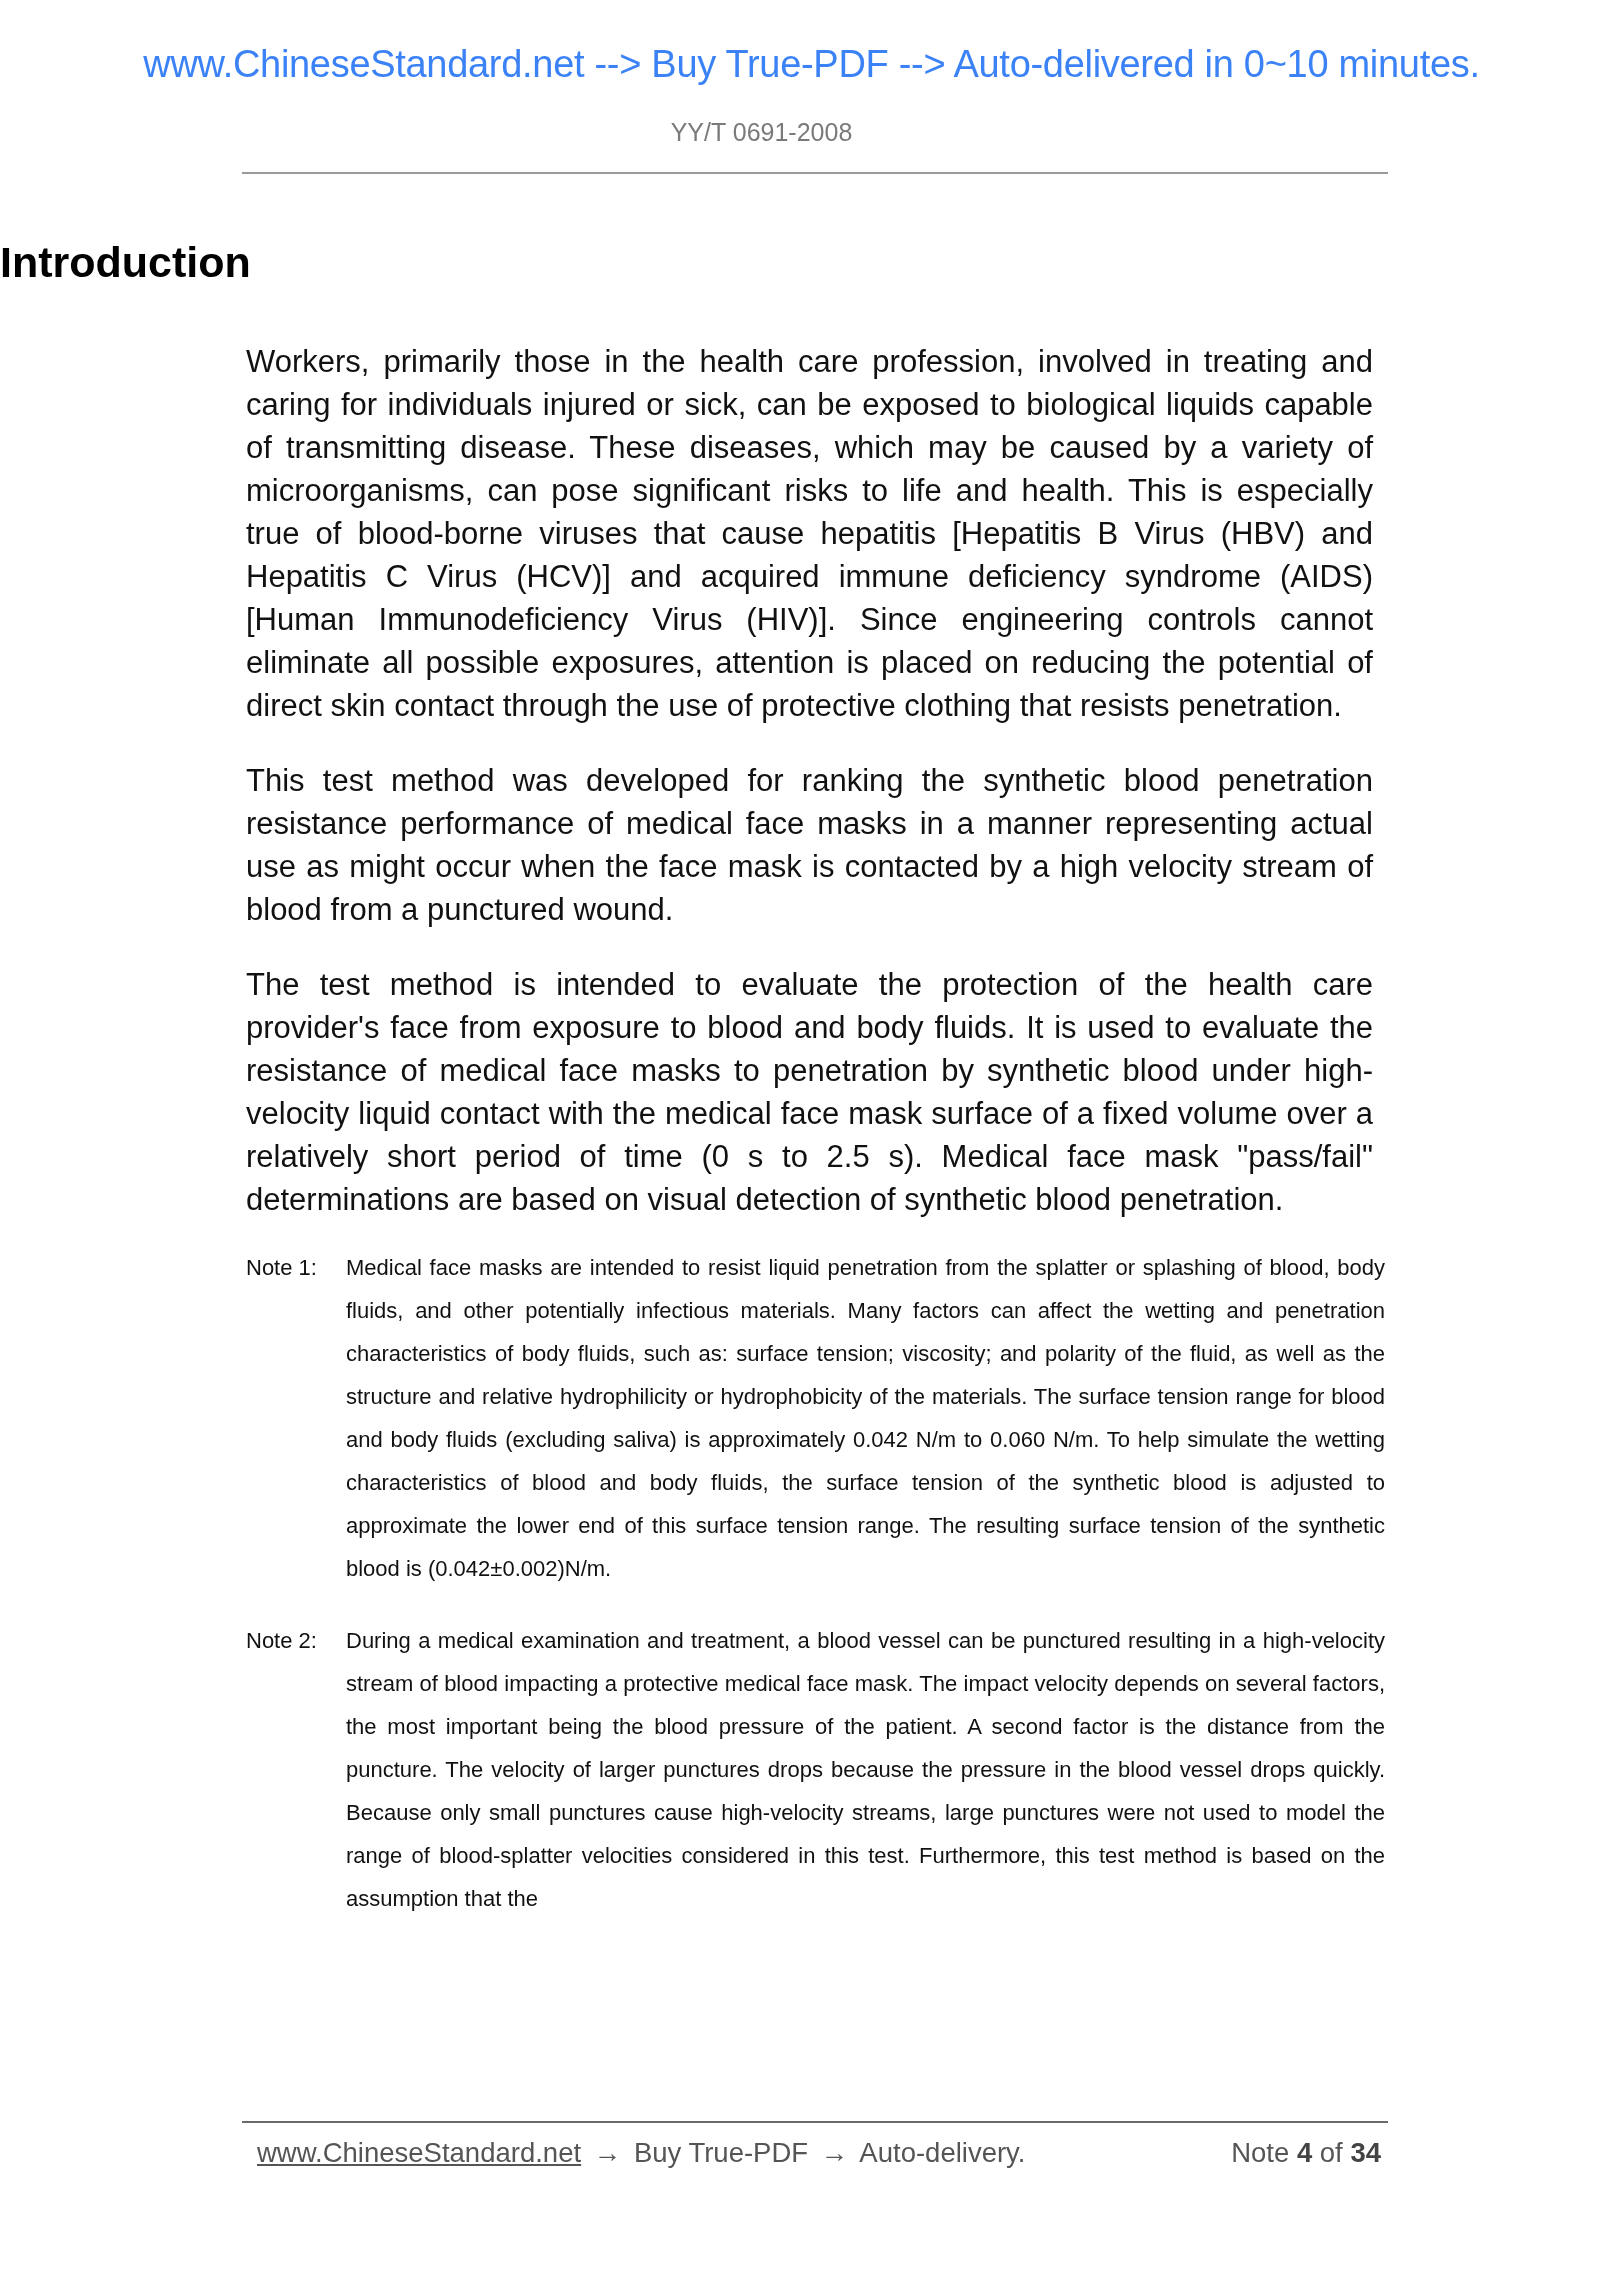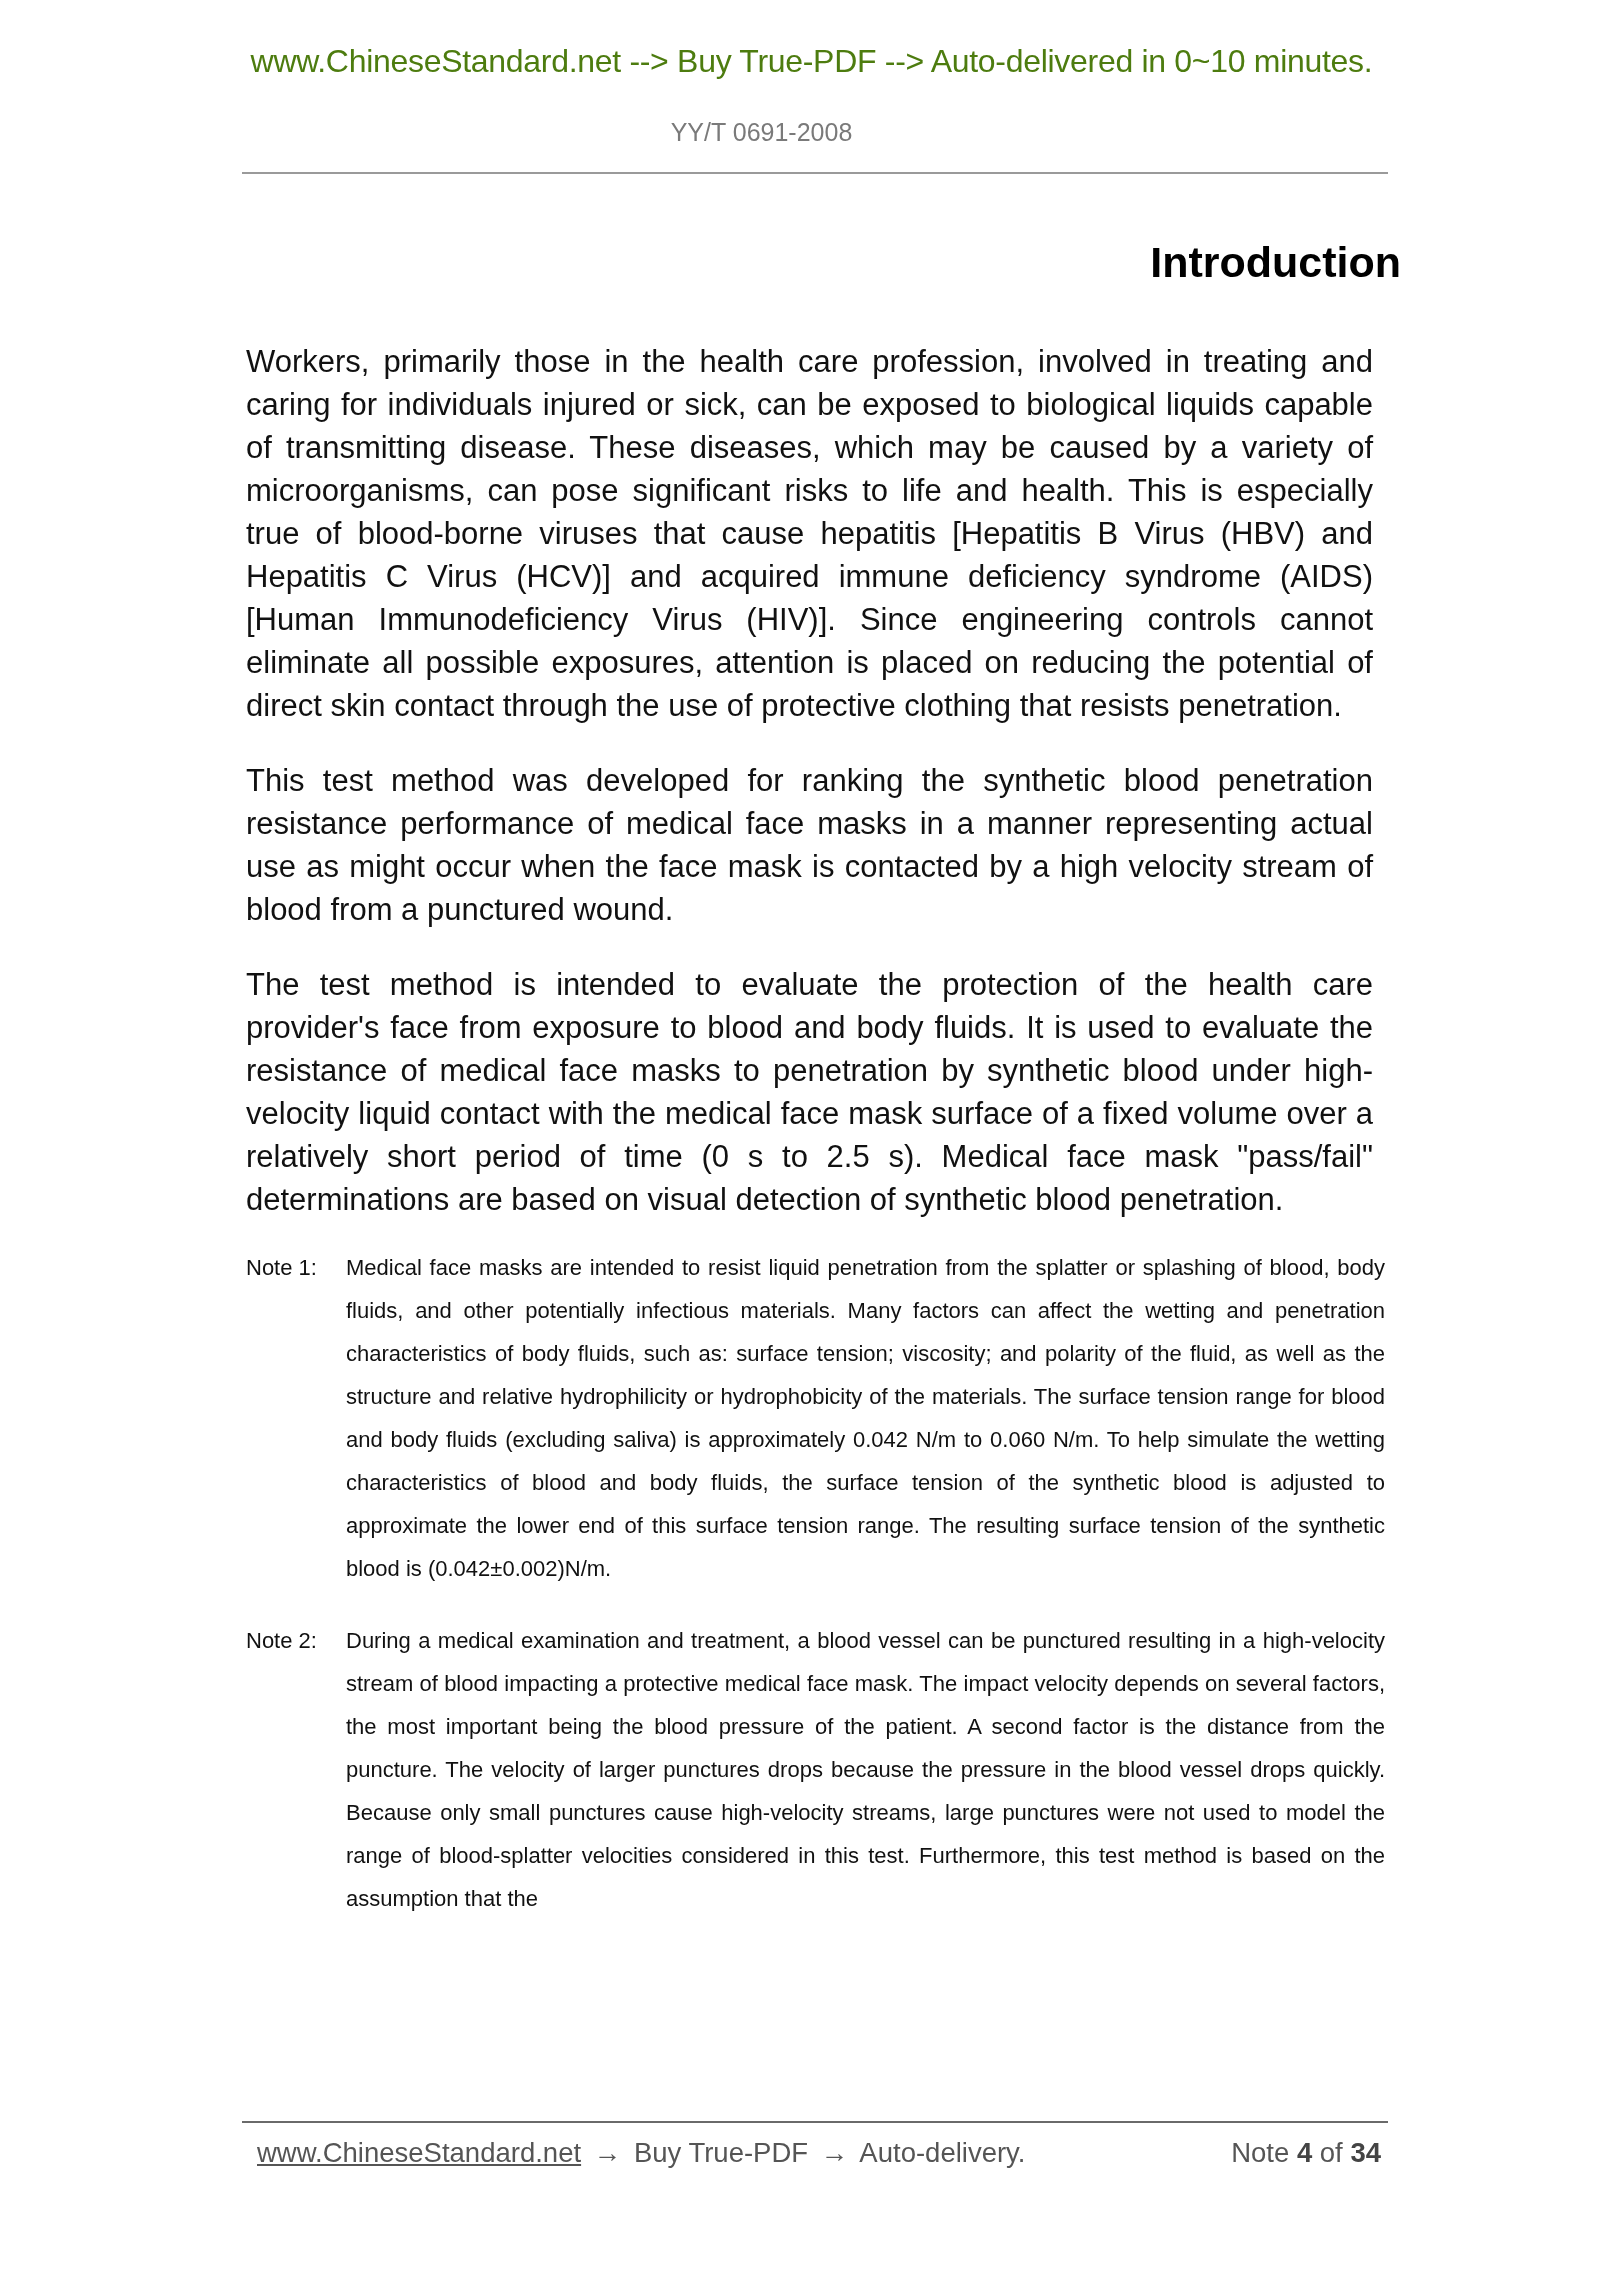--- a/index.html
+++ b/index.html
@@ -2,31 +2,31 @@
 <html style="font-size:13.3px"><head>
 <meta charset="utf-8">
 <style>
   html, body { margin: 0; padding: 0; background: #ffffff; }
   body {
     width: 1623px; height: 2295px; position: relative; overflow: hidden;
     font-family: "Liberation Sans", sans-serif; color: #111;
   }
   .top-banner {
     position: absolute; left: 0; top: 43px; width: 1623px; text-align: center;
-    font-size: 32px; color: #4d7c0f; letter-spacing: -0.3px;
+    font-size: 38px; color: #3b82f6; letter-spacing: -0.3px;
   }
   .doc-code {
     position: absolute; left: 0; top: 118px; width: 1523px; text-align: center;
     font-size: 25px; color: #7a7a7a;
   }
   .header-rule {
     position: absolute; left: 242px; top: 172px; width: 1146px; height: 1.7px; background: #9a9a9a;
   }
   .title {
-    position: absolute; left: 0; top: 238px; width: 1401px; text-align: right;
+    position: absolute; left: 0; top: 238px; width: 1401px; text-align: left;
     font-size: 43px; font-weight: bold; color: #000;
   }
   .content {
     position: absolute; left: 246px; top: 340px; width: 1139px;
   }
   .para {
     font-size: 31px; line-height: 43px; text-align: justify; margin: 0 12px 32px 0; color: #111;
   }
   .note {
     display: flex; font-size: 22px; line-height: 43px; margin: 0 0 29px 0; color: #111;

